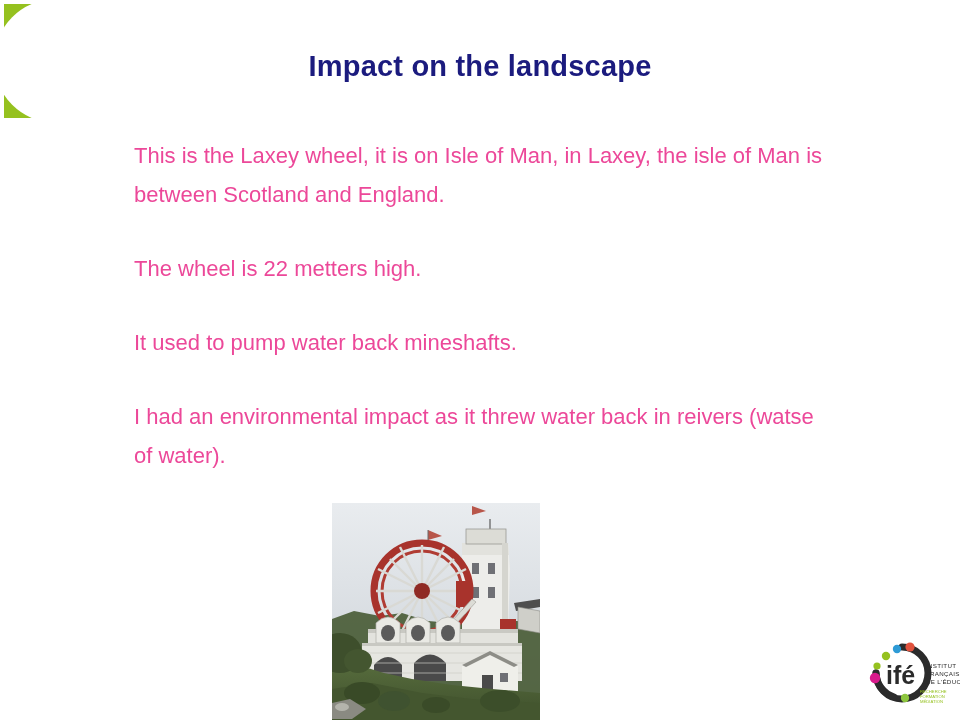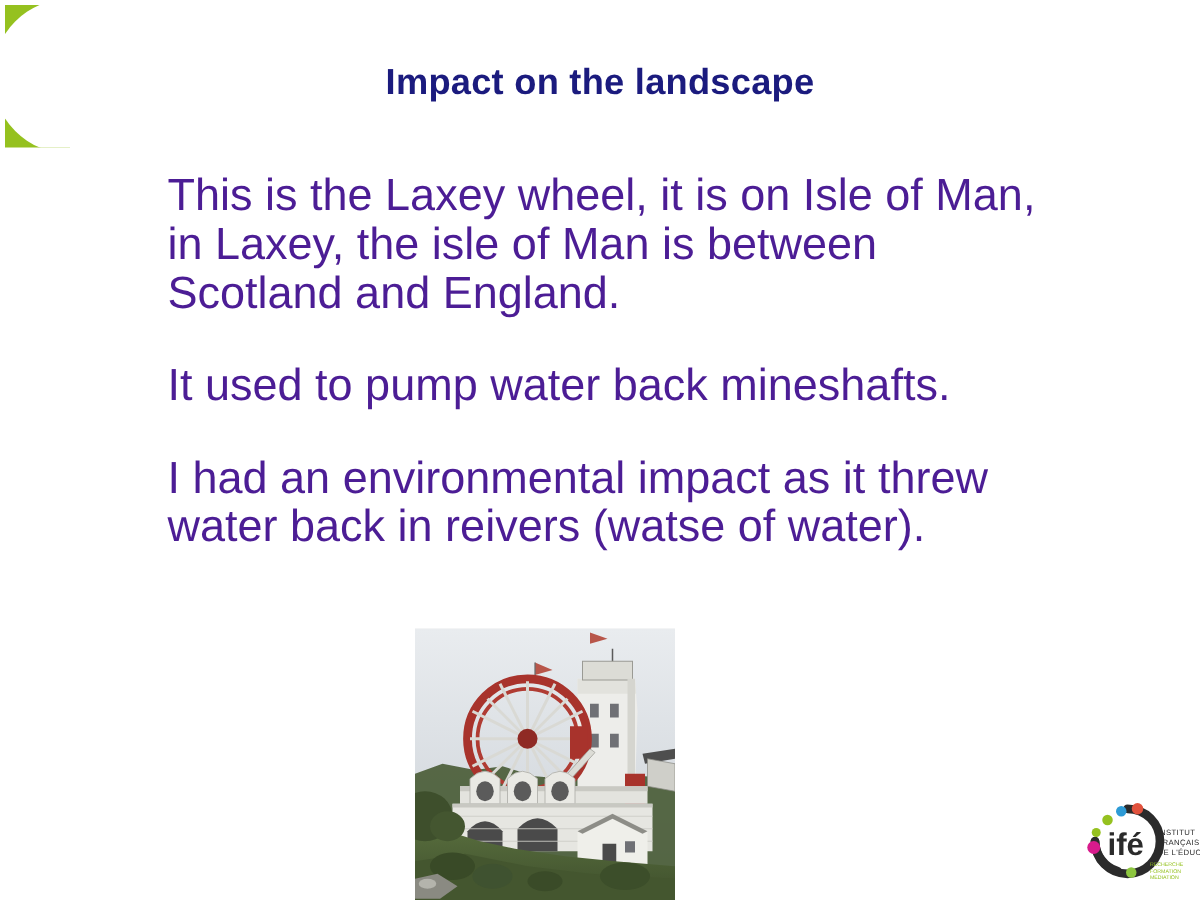--- a/index.html
+++ b/index.html
@@ -52,22 +52,22 @@
     letter-spacing: 0.2px;
     font-family: "Liberation Sans", sans-serif;
   }
 
   
   #body-text {
     position: absolute;
     left: 134px;
     top: 136px;
     width: 740px;
-    color: #4c1d95;
-    font-size: 36px;
+    color: #ec4899;
+    font-size: 22px;
     line-height: 39px;
     font-family: "Liberation Sans", sans-serif;
   }
   #body-text p {
     margin: 0 0 35px 0;
     max-width: 700px;
   }
   #body-text p:last-child {
     margin-bottom: 12px;
   }
@@ -100,20 +100,21 @@
 <div id="slide">
 
   <div id="corner-deco">
     <div class="bite"></div>
   </div>
 
   <div id="page-title">Impact on the landscape</div>
 
   <div id="body-text">
     <p>This is the Laxey wheel, it is on Isle of Man, in Laxey, the isle of Man is between Scotland and England.</p>
+    <p>The wheel is 22 metters high.</p>
     <p>It used to pump water back mineshafts.</p>
     <p>I had an environmental impact as it threw water back in reivers (watse of water).</p>
   </div>
 
   <div id="photo">
     <svg width="208" height="217" viewBox="0 0 208 217">
       <defs>
         <linearGradient id="skyGrad" x1="0" y1="0" x2="0" y2="1">
           <stop offset="0%" stop-color="#e9ecef"></stop>
           <stop offset="70%" stop-color="#d4d9de"></stop>

